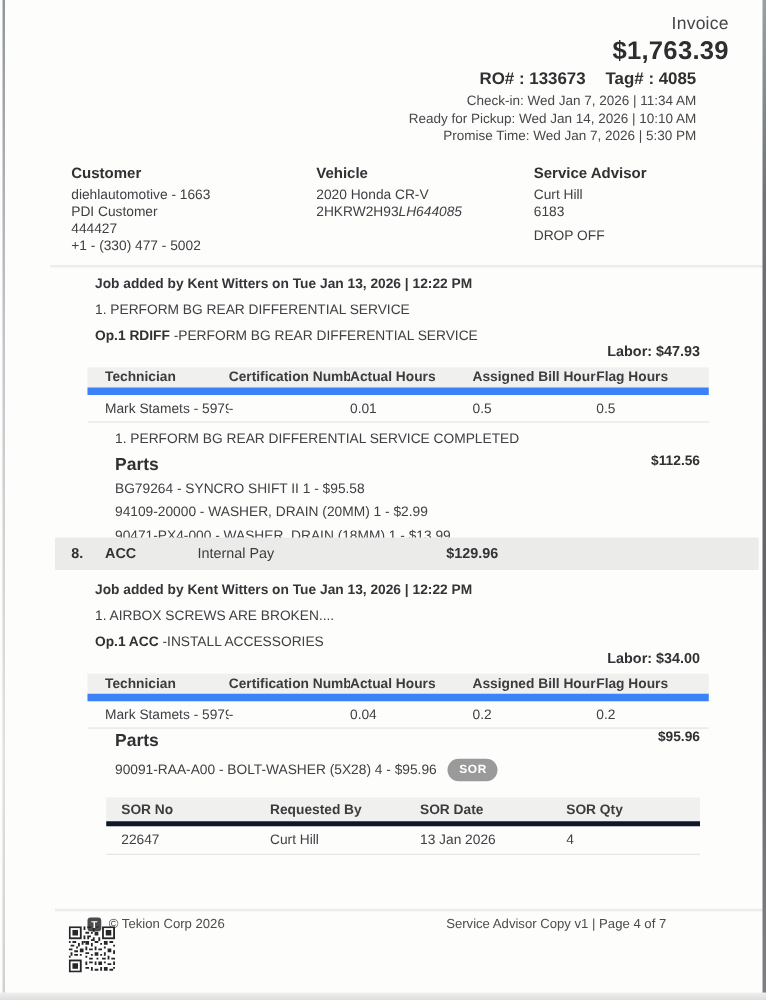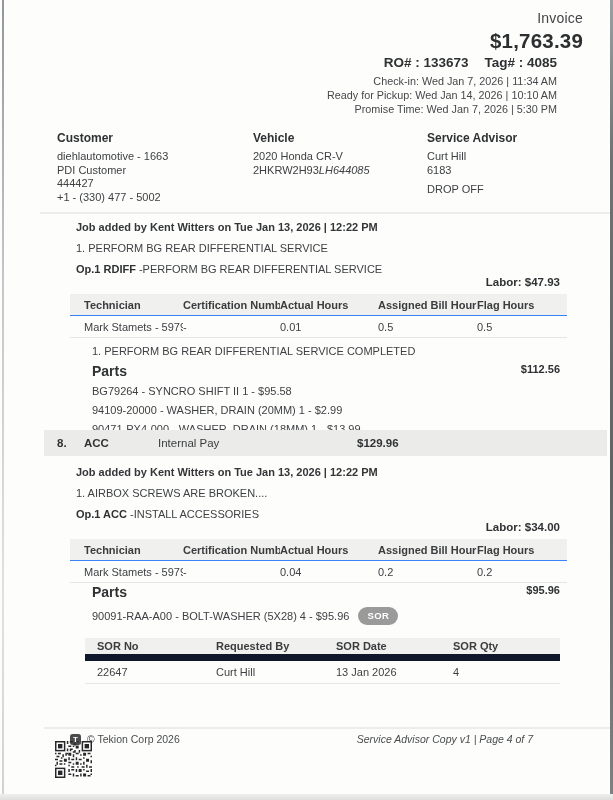--- a/index.html
+++ b/index.html
@@ -50,21 +50,21 @@
   .job-added { font-size:11px; font-weight:700; color:#333537; line-height:13px; margin-bottom:8px; }
   .job-line  { font-size:11px; color:#3e4043; line-height:13px; margin-bottom:8px; }
   .op-line   { font-size:11px; color:#3e4043; line-height:13px; }
   .op-code   { font-weight:700; color:#2f3133; }
   .labor-line{ text-align:right; font-size:11.5px; font-weight:700; color:#2f3133; line-height:13px; }
 
   
   .tech-table { margin:5px -7px 0 -6px; }
   .t-row { display:grid; grid-template-columns:99px 97px 98px 99px 1fr;
            padding-left:14px; align-items:center; height:22px; }
-  .t-head { background:#f0f0ee; border-bottom:1px solid #3b82f6; }
+  .t-head { background:#f0f0ee; border-bottom:6px solid #3b82f6; }
   .t-head .t-cell { font-size:11px; font-weight:700; color:#3a3c3e; }
   .t-body { border-bottom:1px solid #e6e6e4; }
   .t-cell { font-size:11px; color:#3e4043; white-space:nowrap; overflow:hidden; }
 
   .completed-line { font-size:11px; color:#3e4043; line-height:13px; margin-top:7px; padding-left:16px; }
   .parts-row { display:flex; justify-content:space-between; margin-top:5px; padding-left:16px; }
   .parts-label { font-size:14px; font-weight:700; color:#2f3133; }
   .parts-total { font-size:11px; font-weight:700; color:#2f3133; }
   .part-line { font-size:11px; color:#3e4043; line-height:13px; margin-top:6px; padding-left:16px; }
 
@@ -80,32 +80,32 @@
   
   .sor-badge { display:inline-block; background:#9a9a9a; color:#ffffff;
                font-size:9.5px; font-weight:700; letter-spacing:.5px;
                padding:2px 9px 3px; border-radius:9px; margin-left:9px;
                vertical-align:1px; }
 
   
   .sor-table { margin:13px 0 0 9px; }
   .s-row { display:grid; grid-template-columns:119px 120px 117px 1fr;
            padding-left:12px; align-items:center; height:23px; }
-  .s-head { background:#f0f0ee; border-bottom:7px solid #0f172a; }
+  .s-head { background:#f0f0ee; border-bottom:4px solid #0f172a; }
   .s-head .t-cell { font-size:11px; font-weight:700; color:#3a3c3e; }
   .s-body { border-bottom:1px solid #e6e6e4; }
 
   
   .footer-left { position:absolute; top:733px; left:70px; display:flex; align-items:center; }
   .tekion-logo { width:11px; height:11px; background:#4b4b4d; border-radius:2.5px;
                  color:#fff; font-size:8px; font-weight:700; line-height:11px;
                  text-align:center; margin-right:6px; }
   .copyright { font-size:10.5px; color:#4a4c4e; }
   .footer-right { position:absolute; top:732px; right:80px; text-align:left;
-                  font-size:10.5px; color:#4a4c4e; line-height:14.5px;font-style:italic; }
+                  font-size:10.5px; color:#4a4c4e; line-height:14.5px; }
   .qr { position:absolute; top:741px; left:55px; width:37px; height:37px; }
 </style>
 </head>
 <body>
 
 <div class="page">
 
   <div class="invoice-head">
     <div class="invoice-label">Invoice</div>
     <div class="invoice-total">$1,763.39</div>

